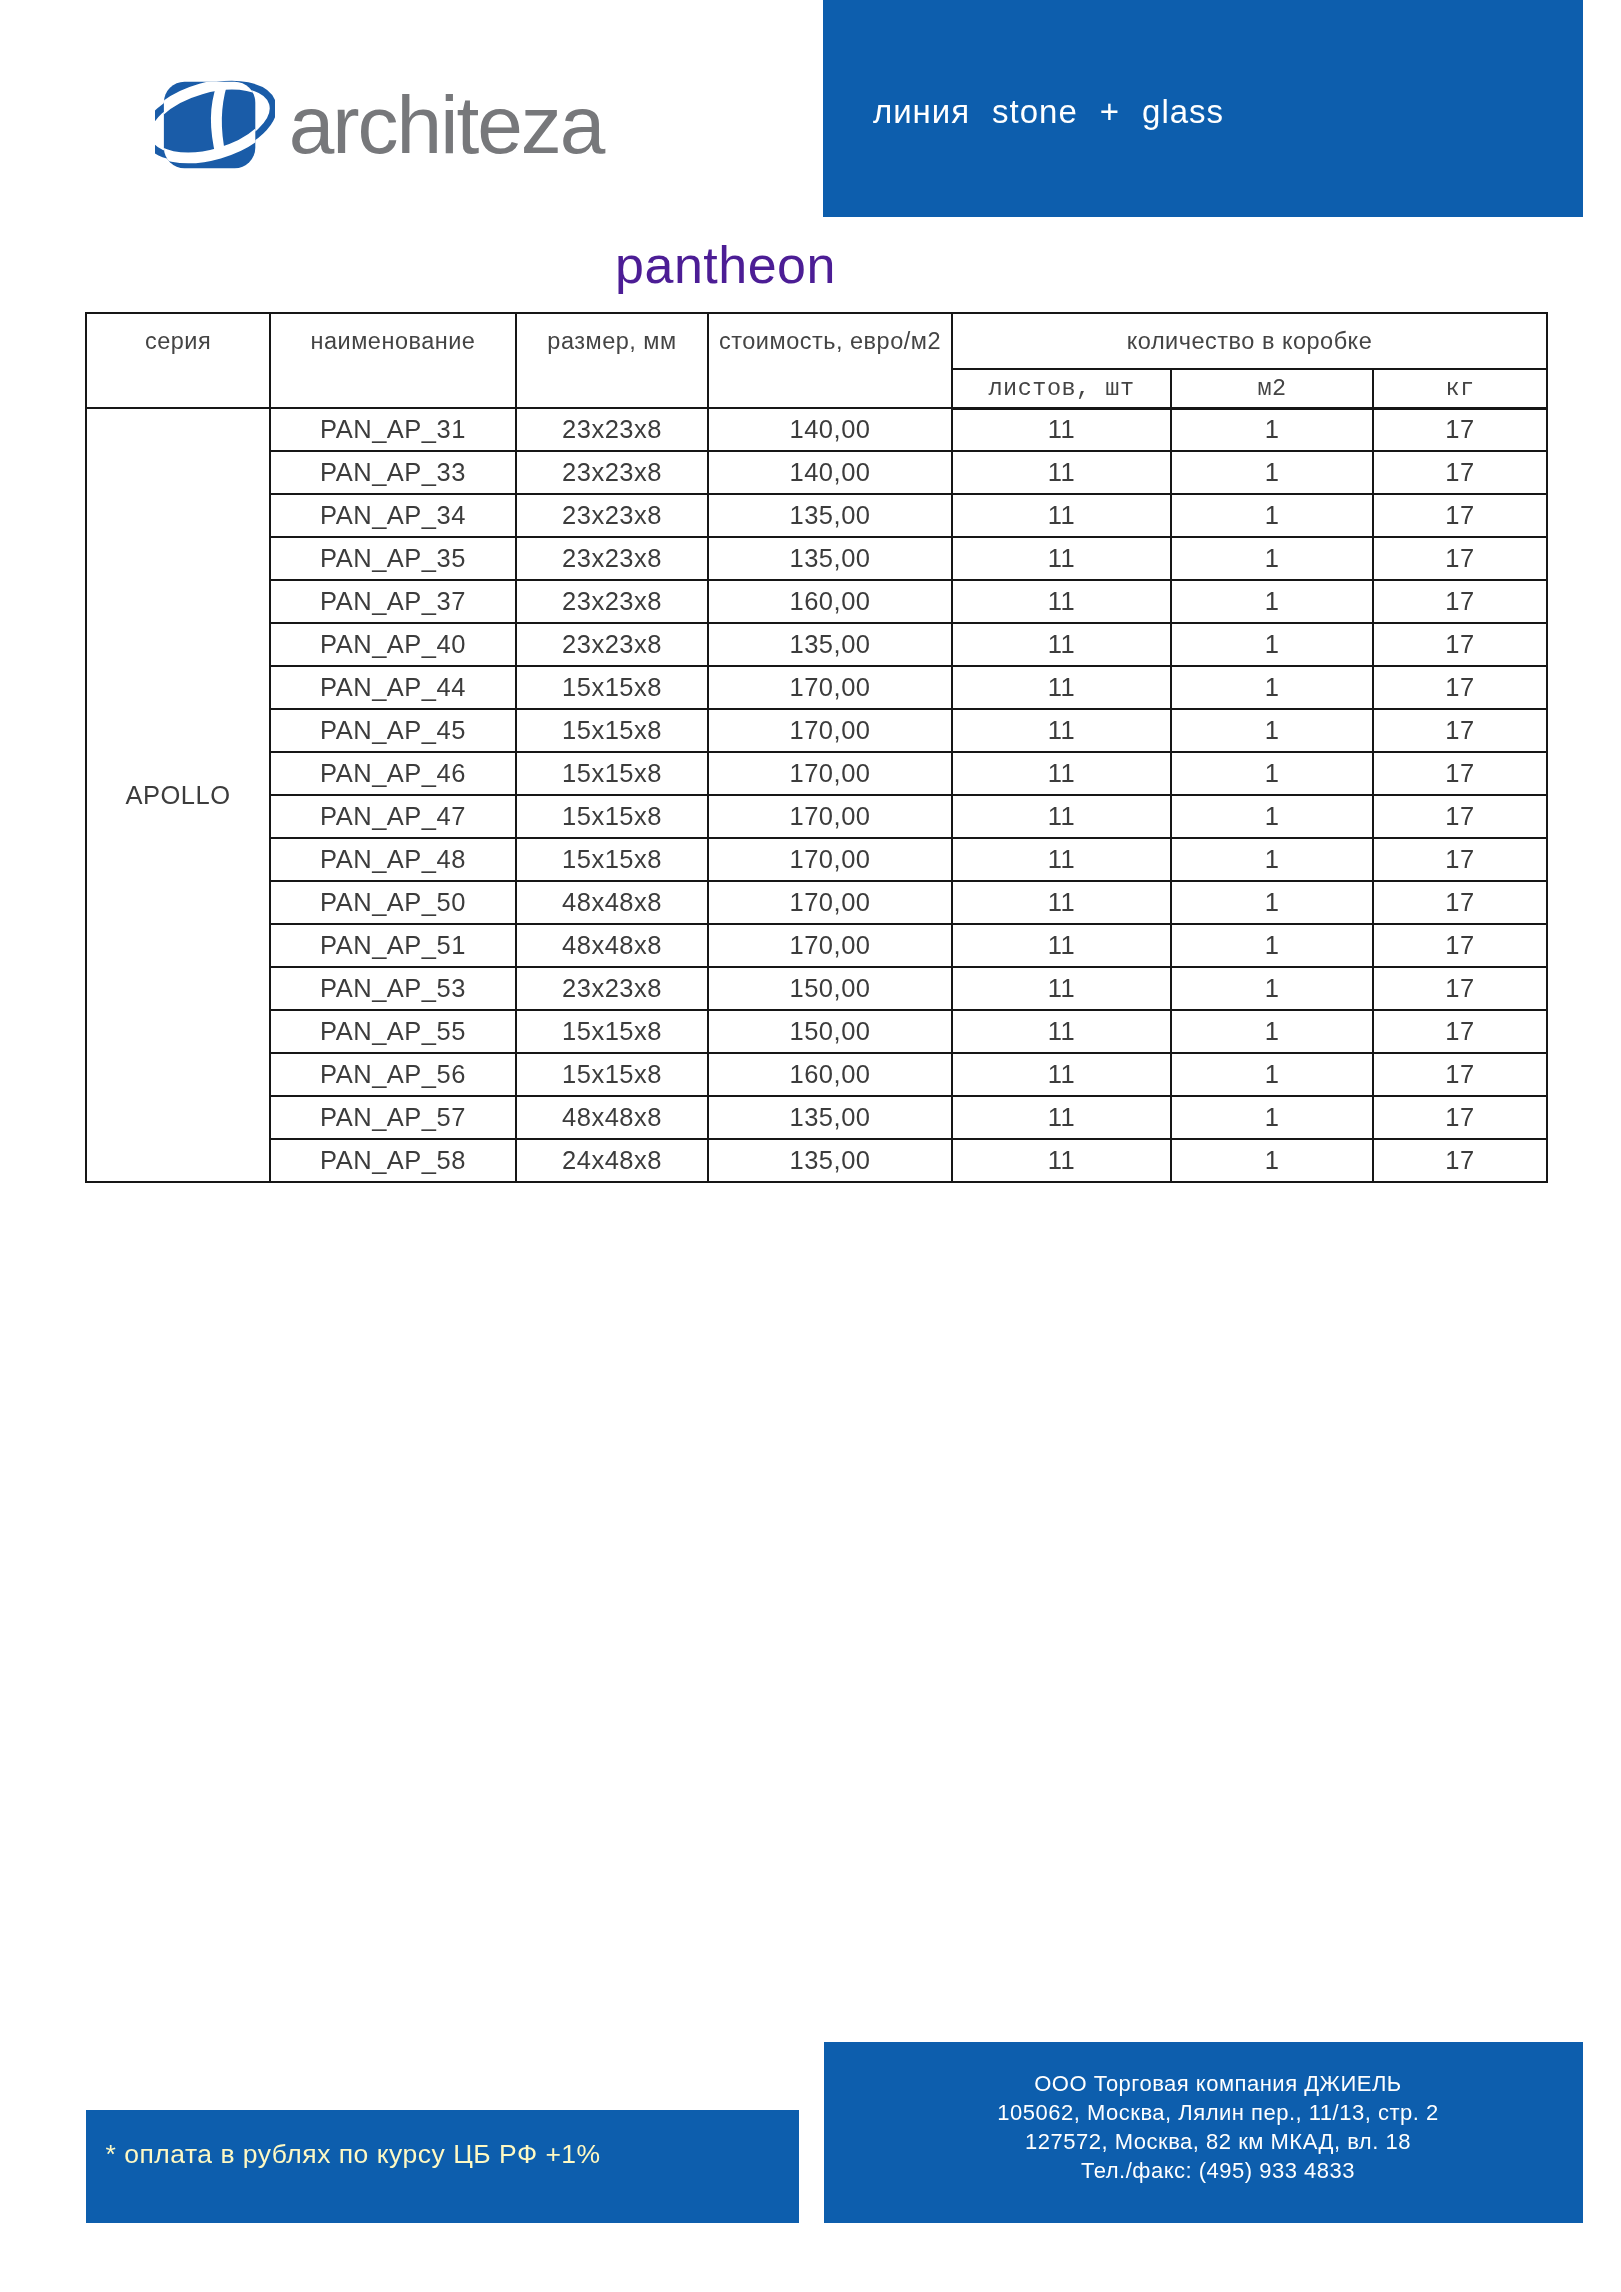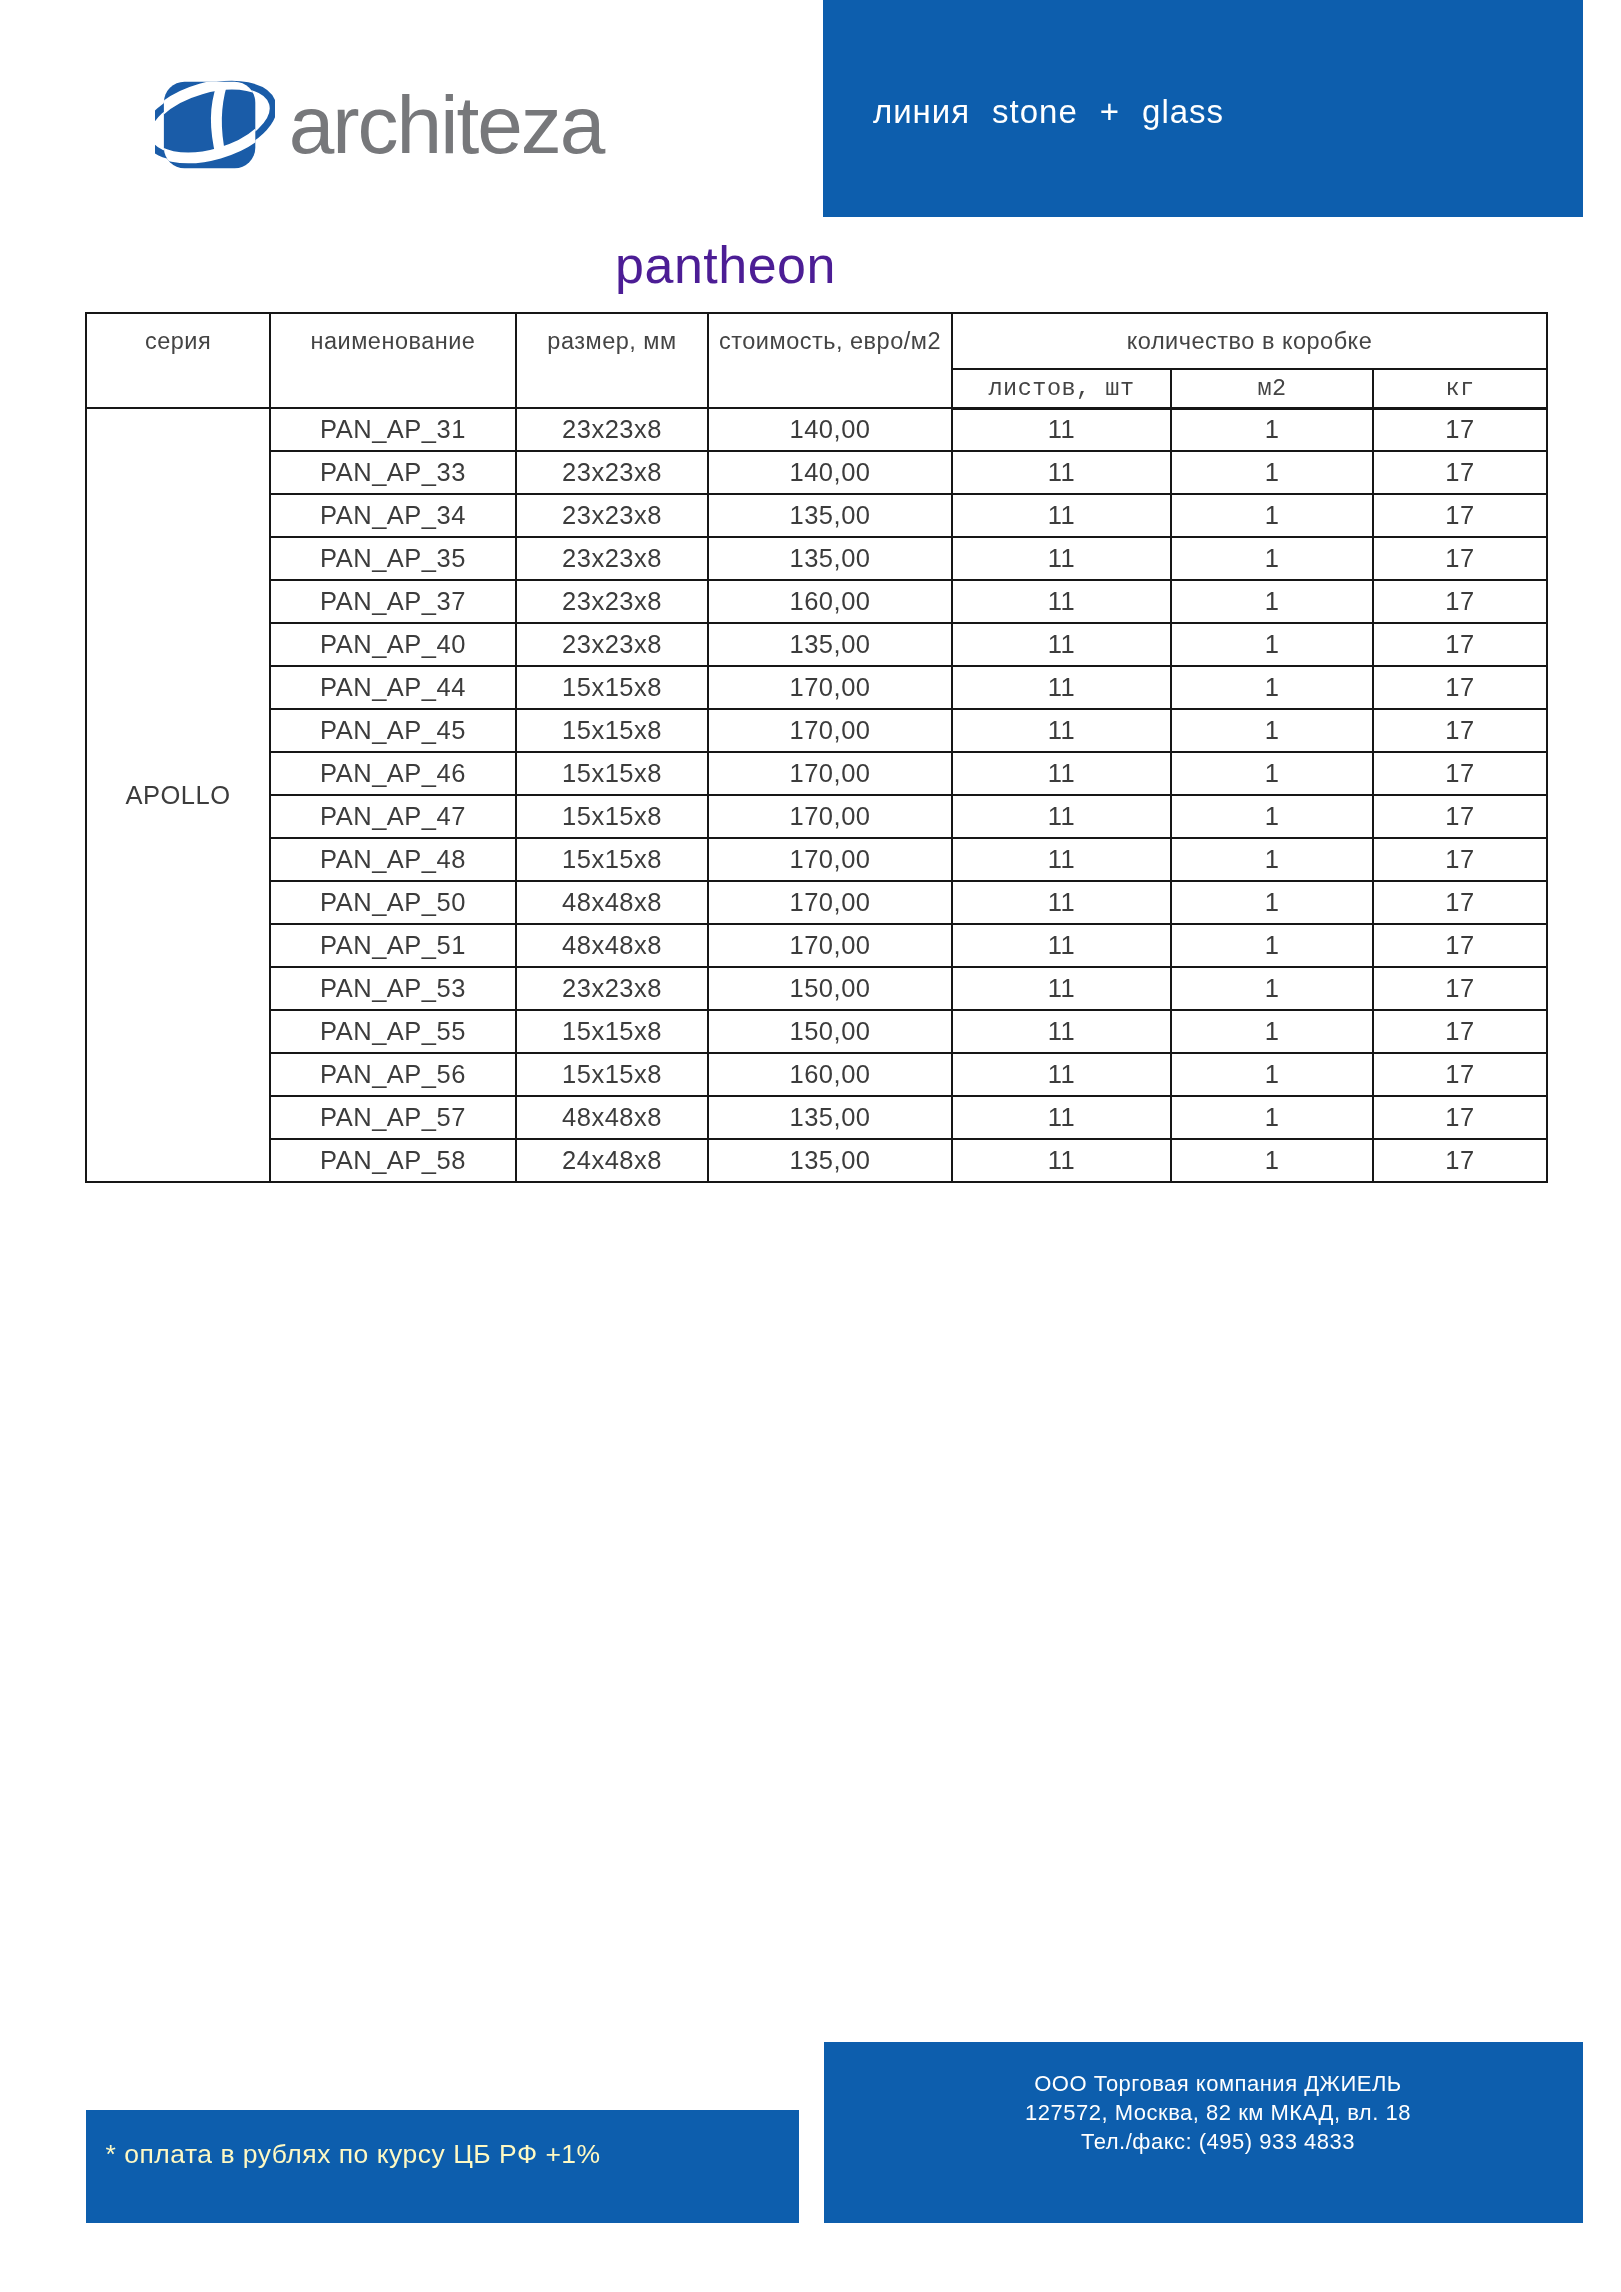--- a/index.html
+++ b/index.html
@@ -261,18 +261,19 @@
         </tr>
       </tbody>
   </table>
 
   <div class="footnote-box">
     <div class="footnote-text">* оплата в рублях по курсу ЦБ РФ +1%</div>
   </div>
 
   <div class="footer-box">
     <div class="footer-line">ООО Торговая компания ДЖИЕЛЬ</div>
+    <div class="footer-line">105062, Москва, Лялин пер., 11/13, стр. 2</div>
     <div class="footer-line">127572, Москва, 82 км МКАД, вл. 18</div>
     <div class="footer-line">Тел./факс: (495) 933 4833</div>
   </div>
 
 </div>
 
 
 </body></html>

